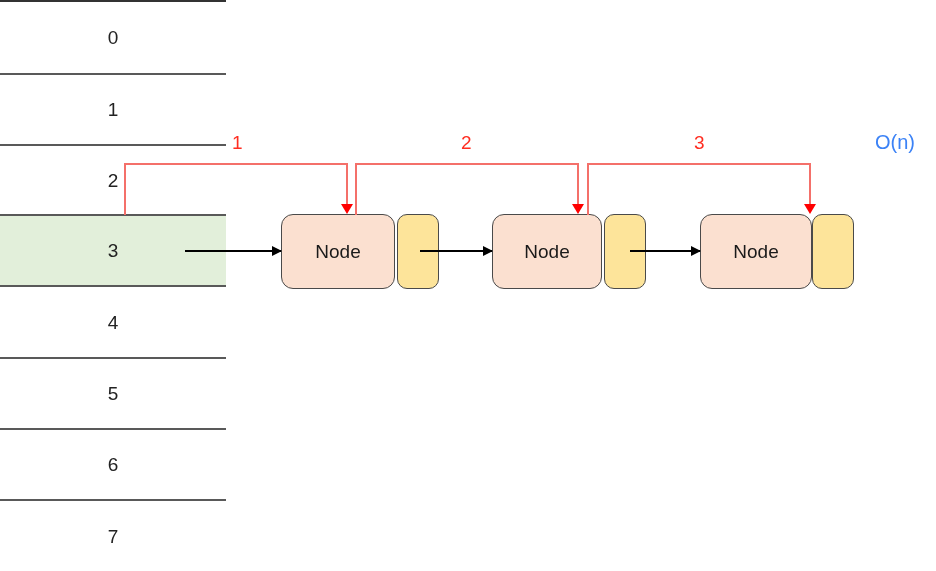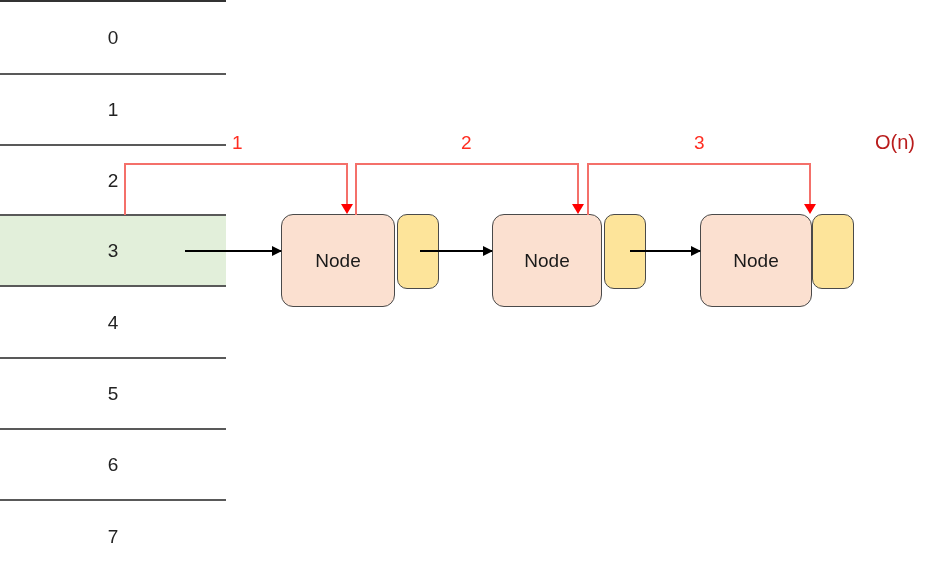--- a/index.html
+++ b/index.html
@@ -53,21 +53,21 @@
 
   
   .node-group {
     position: absolute;
     top: 214px;
     height: 75px;
   }
   .node-box {
     position: absolute;
     top: 0;
-    height: 93px;
+    height: 75px;
     background: #fbe0d0;
     border: 1.5px solid #4a4a4a;
     border-radius: 12px;
     box-sizing: border-box;
     display: flex;
     align-items: center;
     justify-content: center;
   }
   .node-label {
     font-size: 19px;
@@ -133,21 +133,21 @@
   .red-label {
     position: absolute;
     font-size: 19px;
     color: #ff2d21;
     line-height: 1;
     white-space: nowrap;
   }
   .complexity-label {
     position: absolute;
     font-size: 20px;
-    color: #b91c1c;
+    color: #3b82f6;
     line-height: 1;
     white-space: nowrap;
   }
 </style>
 </head>
 <body>
 
 <div id="canvas">
 
   <div id="index-table">

